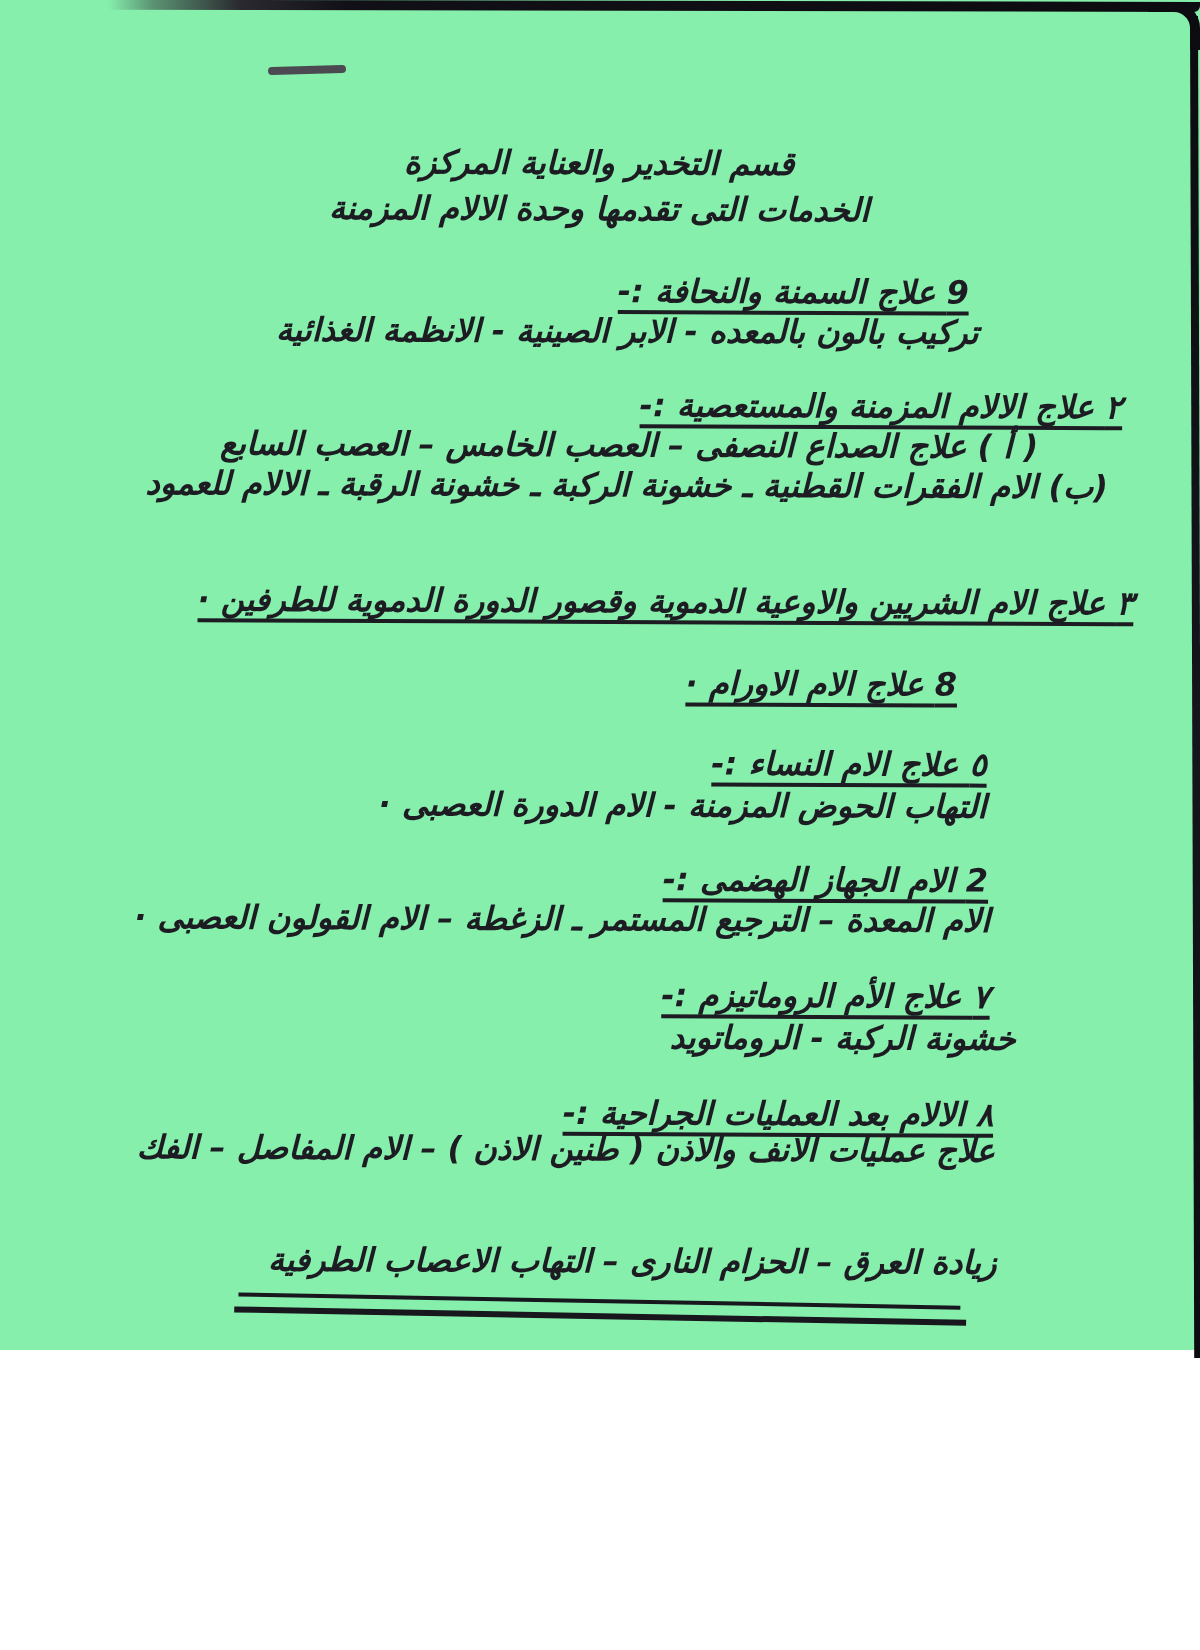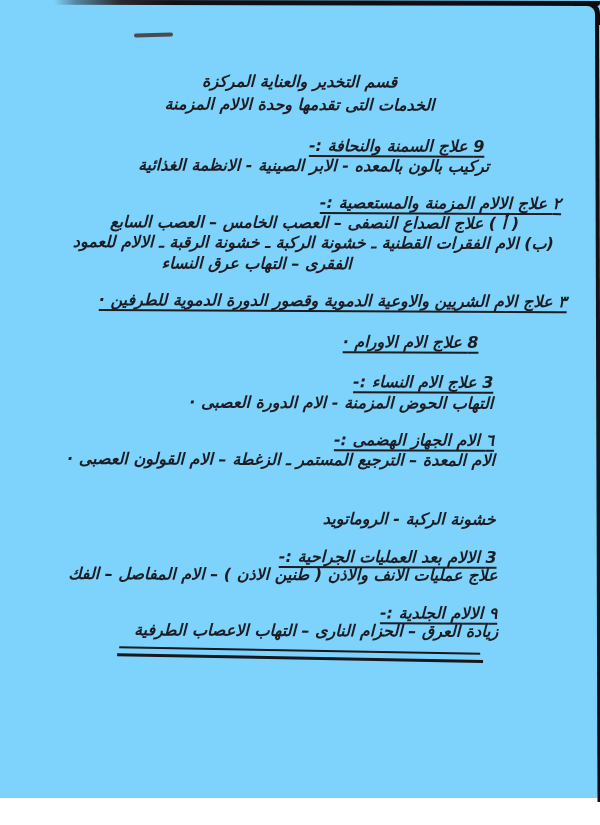--- a/index.html
+++ b/index.html
@@ -6,22 +6,22 @@
   html,body{margin:0;padding:0;}
   body{
     width:600px;height:825px;
     background:#ffffff;
     overflow:hidden;
     position:relative;
     font-family:"DejaVu Sans", sans-serif;
   }
   #page{
     position:absolute;inset:0;
-    width:600px;height:798px;
-    background:#7dd3fc;
+    width:600px;height:675px;
+    background:#86efac;
   }
   
   .top-border{
     position:absolute;top:1px;left:54px;right:0;height:5px;
     background:linear-gradient(to left,
       #0b0b10 0%, #101016 78%, #2a2a30 88%, rgba(40,40,48,.45) 96%, rgba(40,40,48,0) 100%);
     border-radius:0 0 3px 2px;
     transform:rotate(0.12deg);
     transform-origin:right top;
   }
@@ -88,38 +88,37 @@
 
     <div class="ln ctr" style="top:72px">قسم التخدير والعناية المركزة</div>
     <div class="ln ctr" style="top:95px">الخدمات التى تقدمها وحدة الالام المزمنة</div>
 
     <div class="ln h" style="top:136px;right:115px">9 علاج السمنة والنحافة :-</div>
     <div class="ln" style="top:156px;right:110px">تركيب بالون بالمعده - الابر الصينية - الانظمة الغذائية</div>
 
     <div class="ln h" style="top:193px;right:38px">٢ علاج الالام المزمنة والمستعصية :-</div>
     <div class="ln" style="top:213px;right:80px">( أ ) علاج الصداع النصفى – العصب الخامس – العصب السابع</div>
     <div class="ln" style="top:233px;right:45px">(ب) الام الفقرات القطنية ـ خشونة الركبة ـ خشونة الرقبة ـ الالام للعمود</div>
-    <div class="ln" style="top:254px;right:247px">الفقرى – التهاب عرق النساء</div>
 
     <div class="ln h" style="top:291px;right:32px">٣ علاج الام الشريين والاوعية الدموية وقصور الدورة الدموية للطرفين ·</div>
 
     <div class="ln h" style="top:332px;right:120px">8 علاج الام الاورام ·</div>
 
-    <div class="ln h" style="top:372px;right:105px">3 علاج الام النساء :-</div>
+    <div class="ln h" style="top:372px;right:105px">٥ علاج الام النساء :-</div>
     <div class="ln" style="top:393px;right:105px">التهاب الحوض المزمنة - الام الدورة العصبى ·</div>
 
-    <div class="ln h" style="top:430px;right:104px">٦ الام الجهاز الهضمى :-</div>
+    <div class="ln h" style="top:430px;right:104px">2 الام الجهاز الهضمى :-</div>
     <div class="ln" style="top:450px;right:103px">الام المعدة – الترجيع المستمر ـ الزغطة – الام القولون العصبى ·</div>
 
-    <div class="ln" style="top:509px;right:102px">خشونة الركبة - الروماتويد</div>
+    <div class="ln h" style="top:488px;right:103px">٧ علاج الأم الروماتيزم :-</div>
+    <div class="ln" style="top:509px;right:90px">خشونة الركبة - الروماتويد</div>
 
-    <div class="ln h" style="top:547px;right:101px">3 الالام بعد العمليات الجراحية :-</div>
+    <div class="ln h" style="top:547px;right:101px">٨ الالام بعد العمليات الجراحية :-</div>
     <div class="ln" style="top:565px;right:100px">علاج عمليات الانف والاذن ( طنين الاذن ) – الام المفاصل – الفك</div>
 
-    <div class="ln h" style="top:603px;right:100px">٩ الالام الجلدية :-</div>
     <div class="ln" style="top:621px;right:99px">زيادة العرق – الحزام النارى – التهاب الاعصاب الطرفية</div>
 
     <div class="rule-wrap">
       <div class="rule-a"></div>
       <div class="rule-b"></div>
     </div>
 
   </div>
 </div>
 

